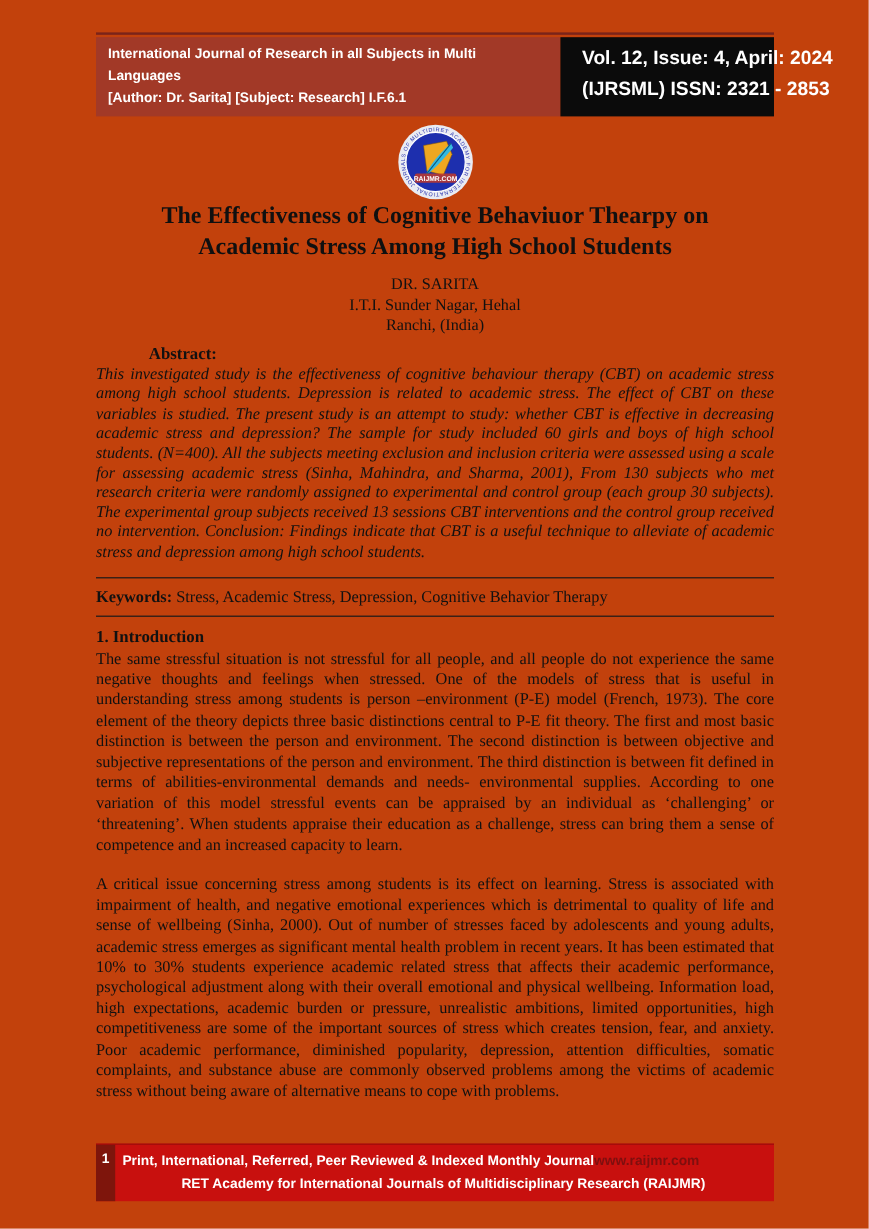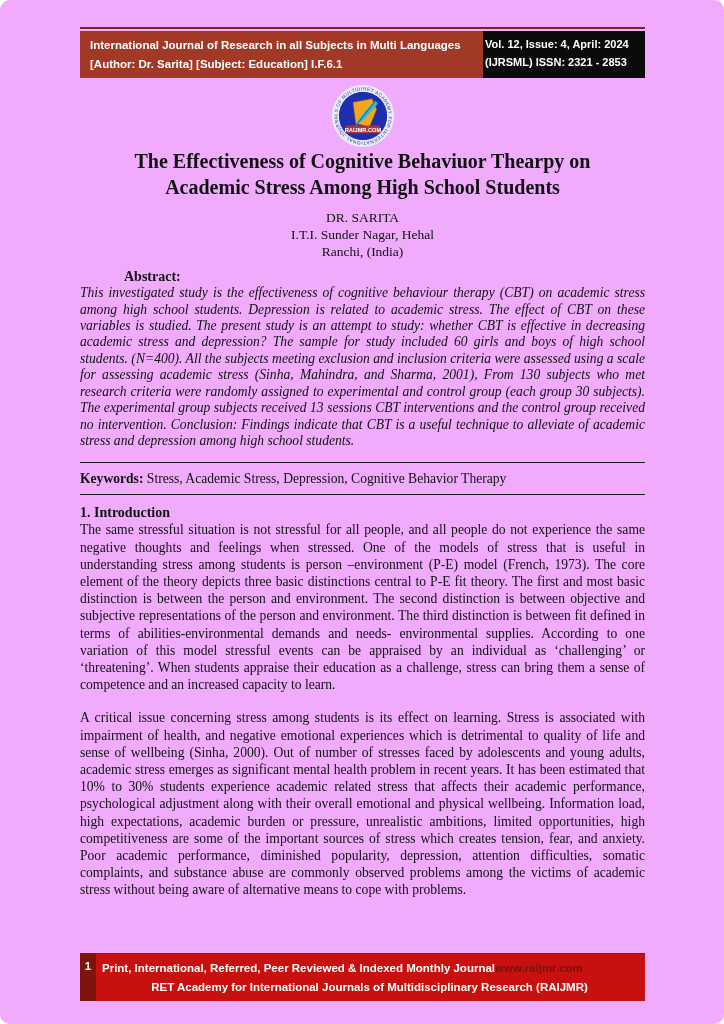--- a/index.html
+++ b/index.html
@@ -1,23 +1,23 @@
 <!DOCTYPE html>
 <html><head>
 <meta charset="utf-8">
 <style>
   html,body{margin:0;padding:0;background:#ffffff;}
-  .page{position:relative;width:724px;height:1024px;background:#f0abfc;margin:0 auto;overflow:hidden;font-family:"Liberation Serif",serif;color:#111;border-radius:10px;}
+  .page{position:relative;width:724px;height:1024px;background:#c2410c;margin:0 auto;overflow:hidden;font-family:"Liberation Serif",serif;color:#111;}
   .content{position:absolute;left:80px;top:0;width:565px;}
 
   
   .header{margin-top:27px;border-top:2px solid #7a241a;padding-top:2px;}
   .header-inner{display:flex;width:100%;}
   .header-left{flex:1;background:#A23927;color:#fff;font-family:"Liberation Sans",sans-serif;font-weight:bold;font-size:11.5px;line-height:1.62;padding:5px 8px 5px 10px;}
-  .header-right{width:150px;background:#0B0B0B;color:#fff;font-family:"Liberation Sans",sans-serif;font-weight:bold;font-size:11px;line-height:1.62;padding:5px 10px 5px 2px;text-align:left;white-space:nowrap;}
+  .header-right{width:150px;background:#0B0B0B;color:#fff;font-family:"Liberation Sans",sans-serif;font-weight:bold;font-size:16px;line-height:1.62;padding:5px 10px 5px 18px;text-align:left;white-space:nowrap;}
 
   
   .logo{width:66px;height:64px;margin:6px auto 0;display:block;}
 
   
   .title{margin-top:0;text-align:center;font-weight:bold;font-size:20px;line-height:26px;color:#101010;}
   .authors{margin-top:9px;text-align:center;font-size:13.5px;line-height:17px;}
 
   
   .abstract-label{margin-top:8px;font-weight:bold;font-size:14px;line-height:17px;margin-left:44px;}
@@ -45,21 +45,21 @@
 </head>
 <body>
 
 <div class="page">
   <div class="content">
 
     <div class="header">
       <div class="header-inner">
         <div class="header-left">
           <div>International Journal of Research in all Subjects in Multi Languages</div>
-          <div>[Author: Dr. Sarita] [Subject: Education] I.F.6.1</div>
+          <div>[Author: Dr. Sarita] [Subject: Research] I.F.6.1</div>
         </div>
         <div class="header-right">
           <div>Vol. 12, Issue: 4, April: 2024</div>
           <div>(IJRSML) ISSN: 2321 - 2853</div>
         </div>
       </div>
     </div>
 
     <svg class="logo" viewBox="0 0 70 70" aria-hidden="true">
       <circle cx="35" cy="35" r="34" fill="#e9ebf2"></circle>

